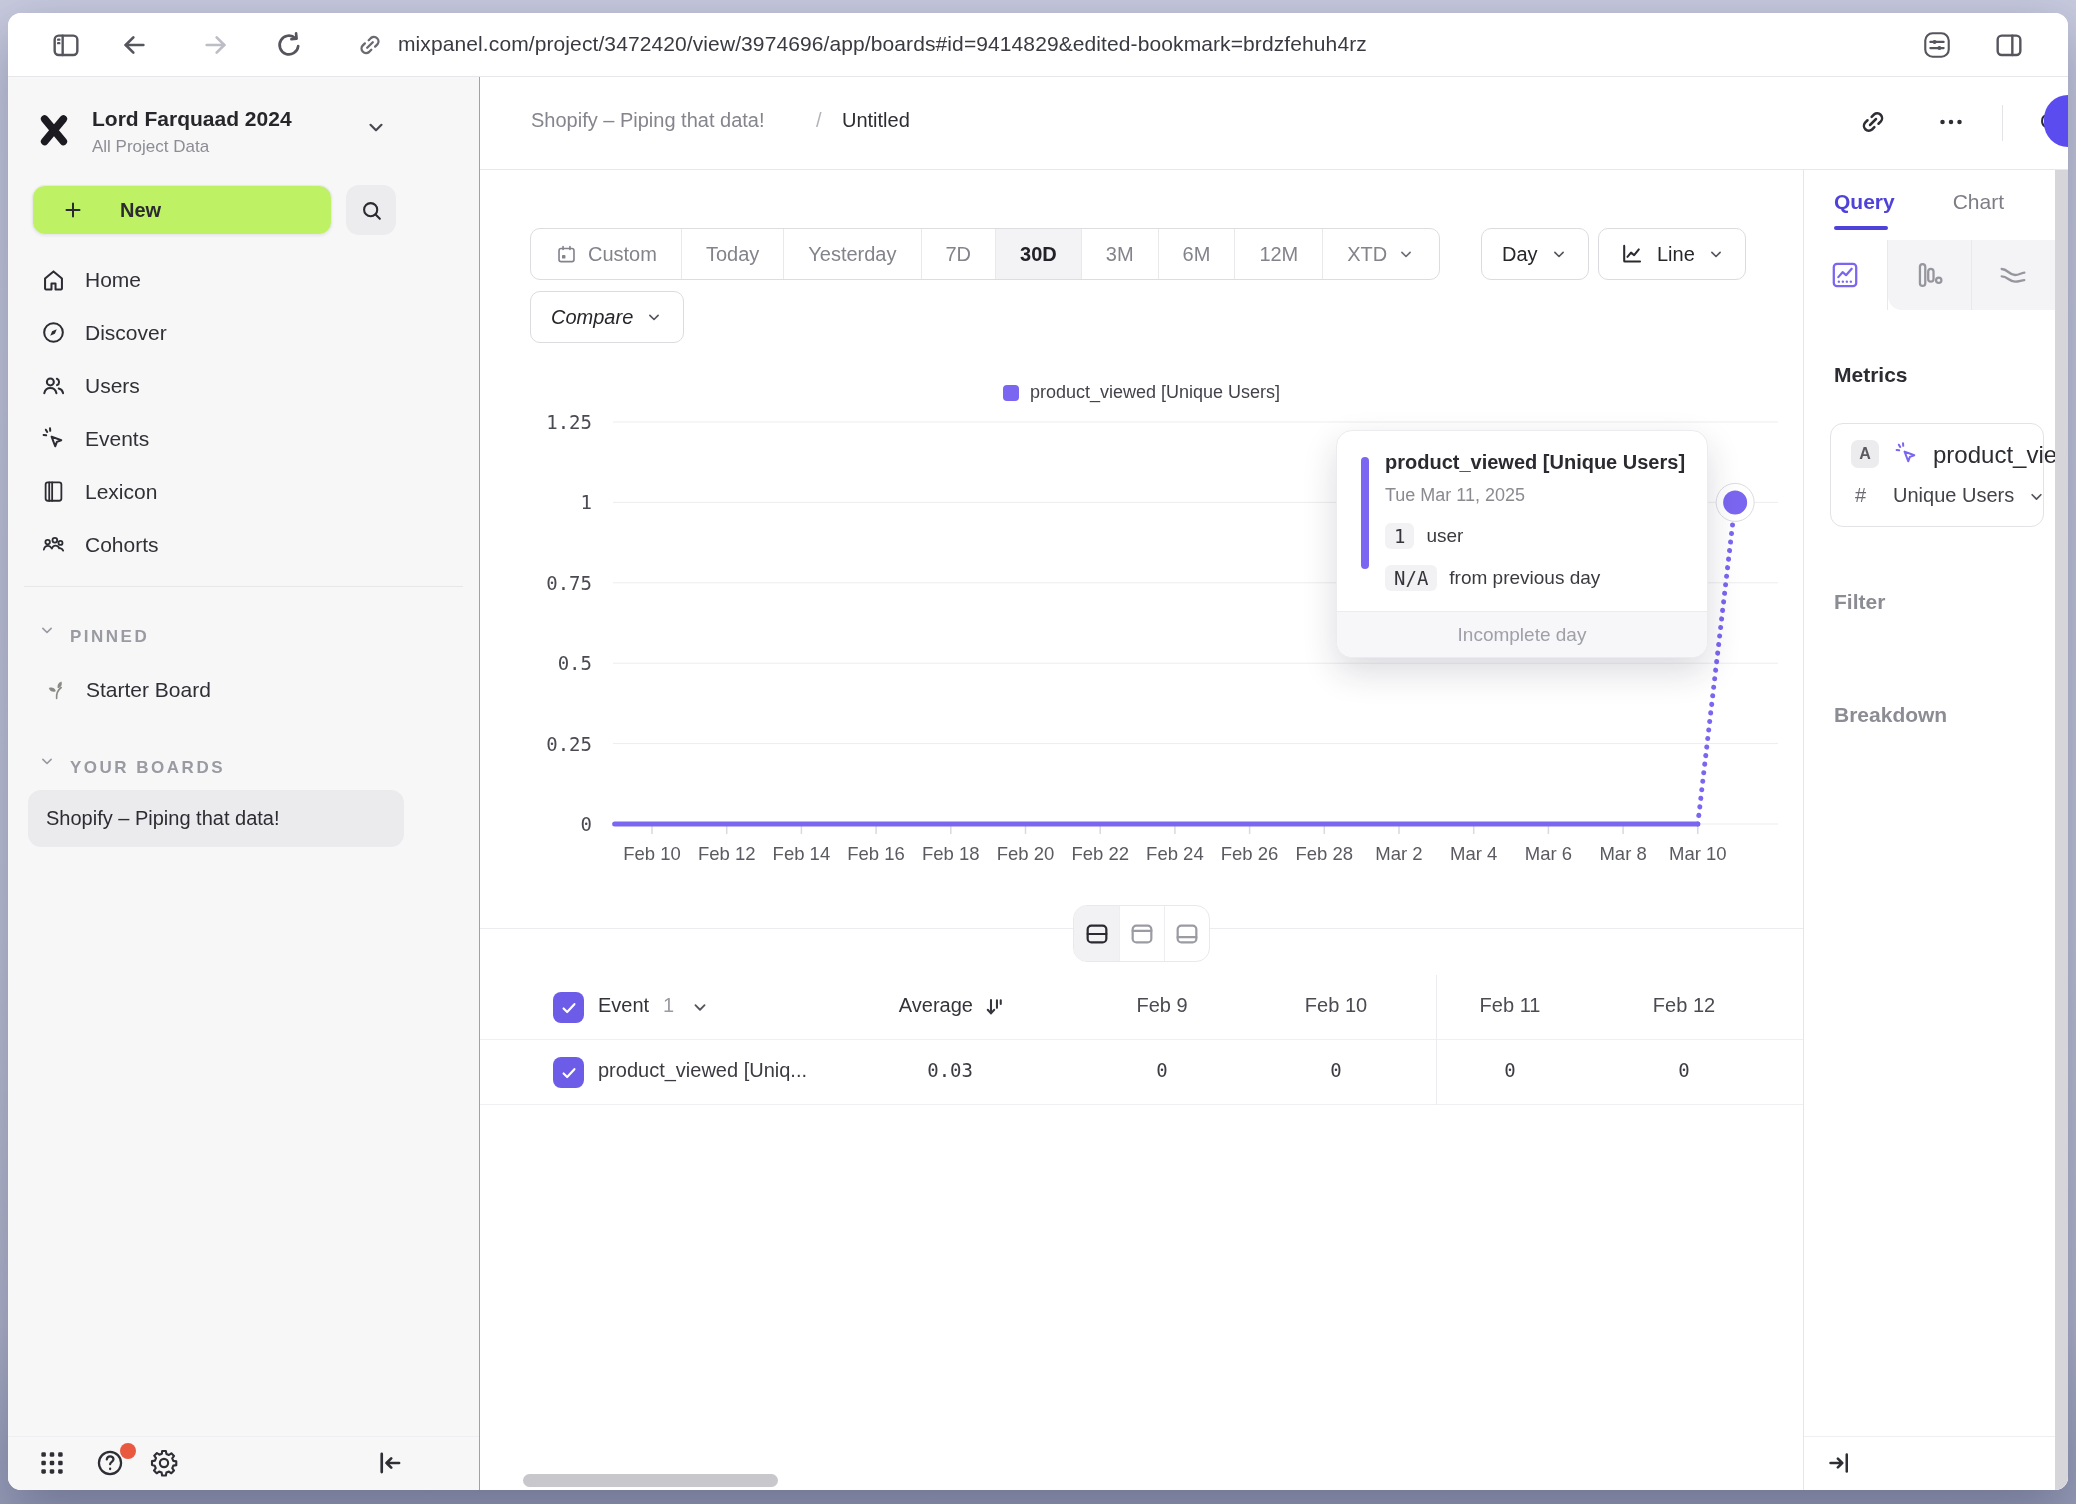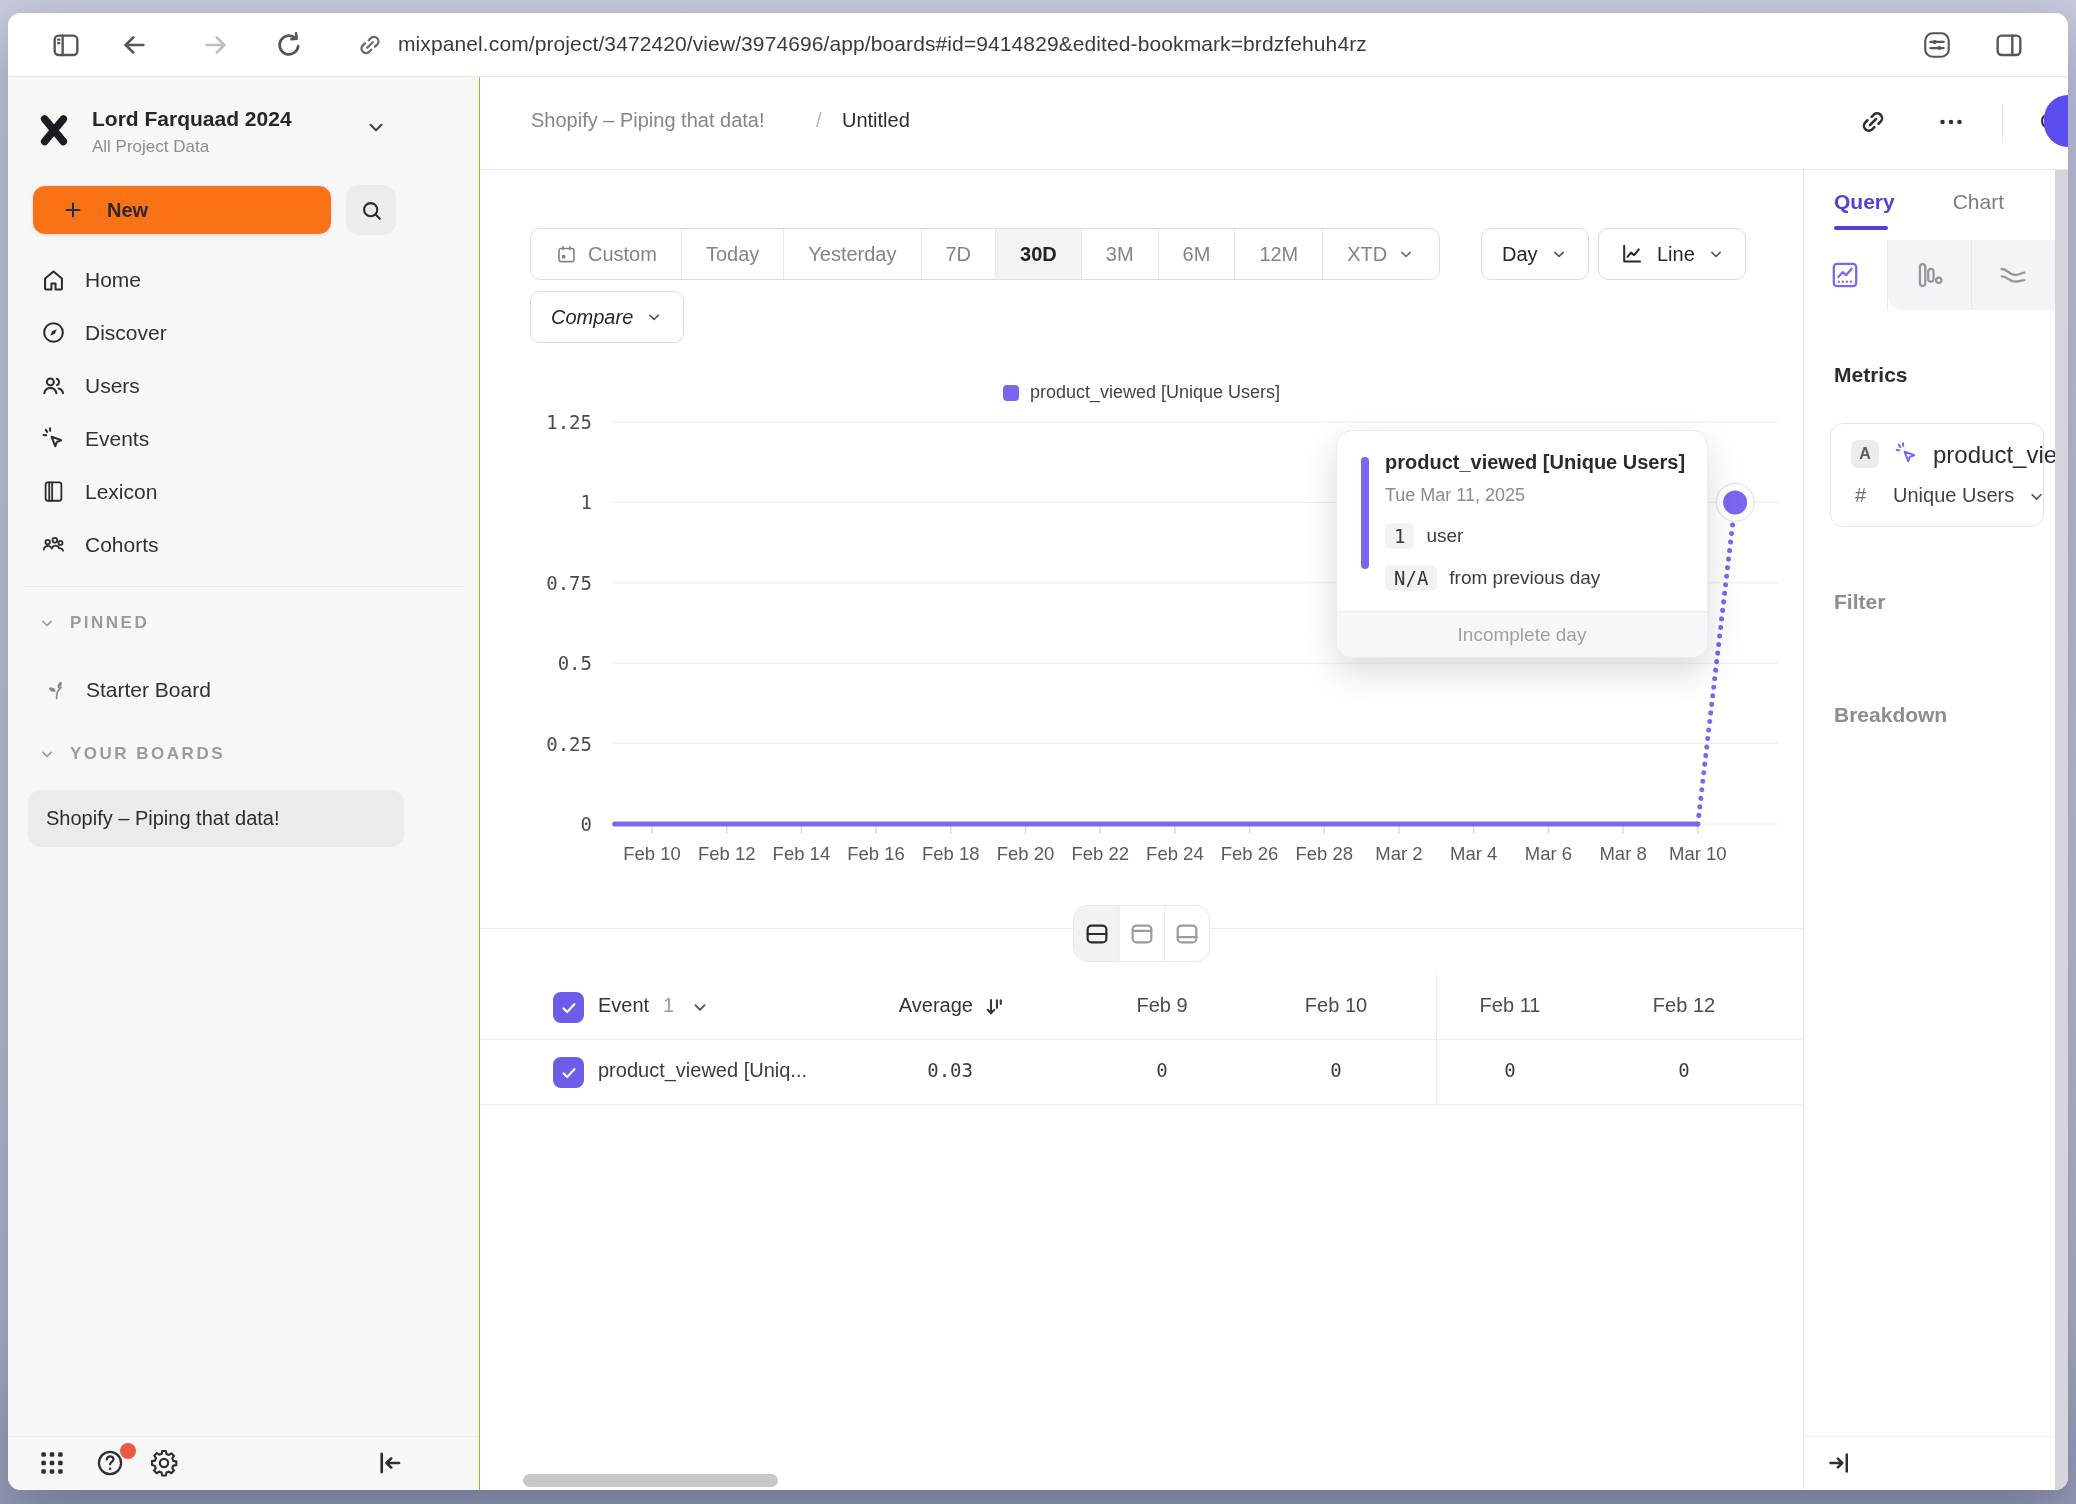--- a/index.html
+++ b/index.html
@@ -32,41 +32,41 @@
   .qpanel { flex:1; border-left:1px solid #e6e6e9; position:relative; background:#fff;
     overflow:hidden; }
 
   
   .ws-logo { position:absolute; left:26px; top:32px; width:40px; height:40px; color:#1b1b21; }
   .ws-logo svg { width:100%; height:100%; }
   .ws-name { position:absolute; left:84px; top:30px; font-size:21px; font-weight:700; color:#26262b; }
   .ws-sub  { position:absolute; left:84px; top:60px; font-size:17px; color:#8d8d95; }
   .ws-chev { position:absolute; left:356px; top:38px; width:24px; height:24px; color:#4a4a52; }
   .ws-chev svg{ width:100%; height:100%; }
-  .new-btn { position:absolute; left:24px; top:108px; width:300px; height:50px; background:#f97316;
+  .new-btn { position:absolute; left:24px; top:108px; width:300px; height:50px; background:#bef264;
     border:1px solid #e8e8ec; border-radius:13px; box-shadow:0 1px 3px rgba(25,25,60,.07);
-    display:flex; align-items:center; gap:22px; padding-left:28px; cursor:pointer; }
+    display:flex; align-items:center; gap:35px; padding-left:28px; cursor:pointer; }
   .new-btn .ic { width:24px; height:24px; color:#2a2a30; }
   .new-btn .ic svg { width:100%; height:100%; }
   .new-btn .lbl { font-size:20px; font-weight:600; color:#2a2a30; }
   .search-btn { position:absolute; left:338px; top:108px; width:50px; height:50px;
     border-radius:13px; background:#ececee; display:flex; align-items:center; justify-content:center;
     cursor:pointer; }
   .search-btn .ic { width:25px; height:25px; color:#2a2a30; } .search-btn svg{width:100%;height:100%;}
   .nav { position:absolute; left:0; top:176px; width:100%; }
   .nav-item { height:53px; display:flex; align-items:center; gap:18px; padding-left:32px;
     cursor:pointer; }
   .nav-item .ic { width:27px; height:27px; color:#2c2c33; flex:none; }
   .nav-item .ic svg { width:100%; height:100%; }
   .nav-item .lbl { font-size:21px; color:#303037; }
   .side-divider { position:absolute; left:16px; right:16px; top:509px; height:1px; background:#e7e7ea; }
   .section-head { position:absolute; display:flex; align-items:center; gap:14px; padding-left:30px;
     cursor:pointer; }
   .section-head .ic { width:18px; height:18px; color:#9a9aa2; } .section-head svg{width:100%;height:100%;}
-  .section-head .lbl { font-size:17px; font-weight:700; letter-spacing:2.5px; color:#9a9aa2; }
+  .section-head .lbl { font-size:17px; font-weight:700; letter-spacing:2.5px; color:#9a9aa2;margin-top:14px; }
   .pin-item { position:absolute; left:0; width:100%; height:50px; display:flex; align-items:center;
     gap:18px; padding-left:36px; cursor:pointer; }
   .pin-item .ic { width:24px; height:24px; color:#8b8b85; } .pin-item svg{width:100%;height:100%;}
   .pin-item .lbl { font-size:21px; color:#2f2f35; }
   .board-pill { position:absolute; left:20px; width:376px; height:57px; background:#ebebed;
     border-radius:13px; display:flex; align-items:center; padding-left:18px; cursor:pointer; }
   .board-pill .lbl { font-size:20px; color:#2c2c32; }
   .side-footer { position:absolute; left:0; right:0; bottom:0; height:54px;
     border-top:1px solid #efeff2; }
   .sf-ic { position:absolute; top:10px; width:32px; height:32px; color:#2e2e35; cursor:pointer; }

